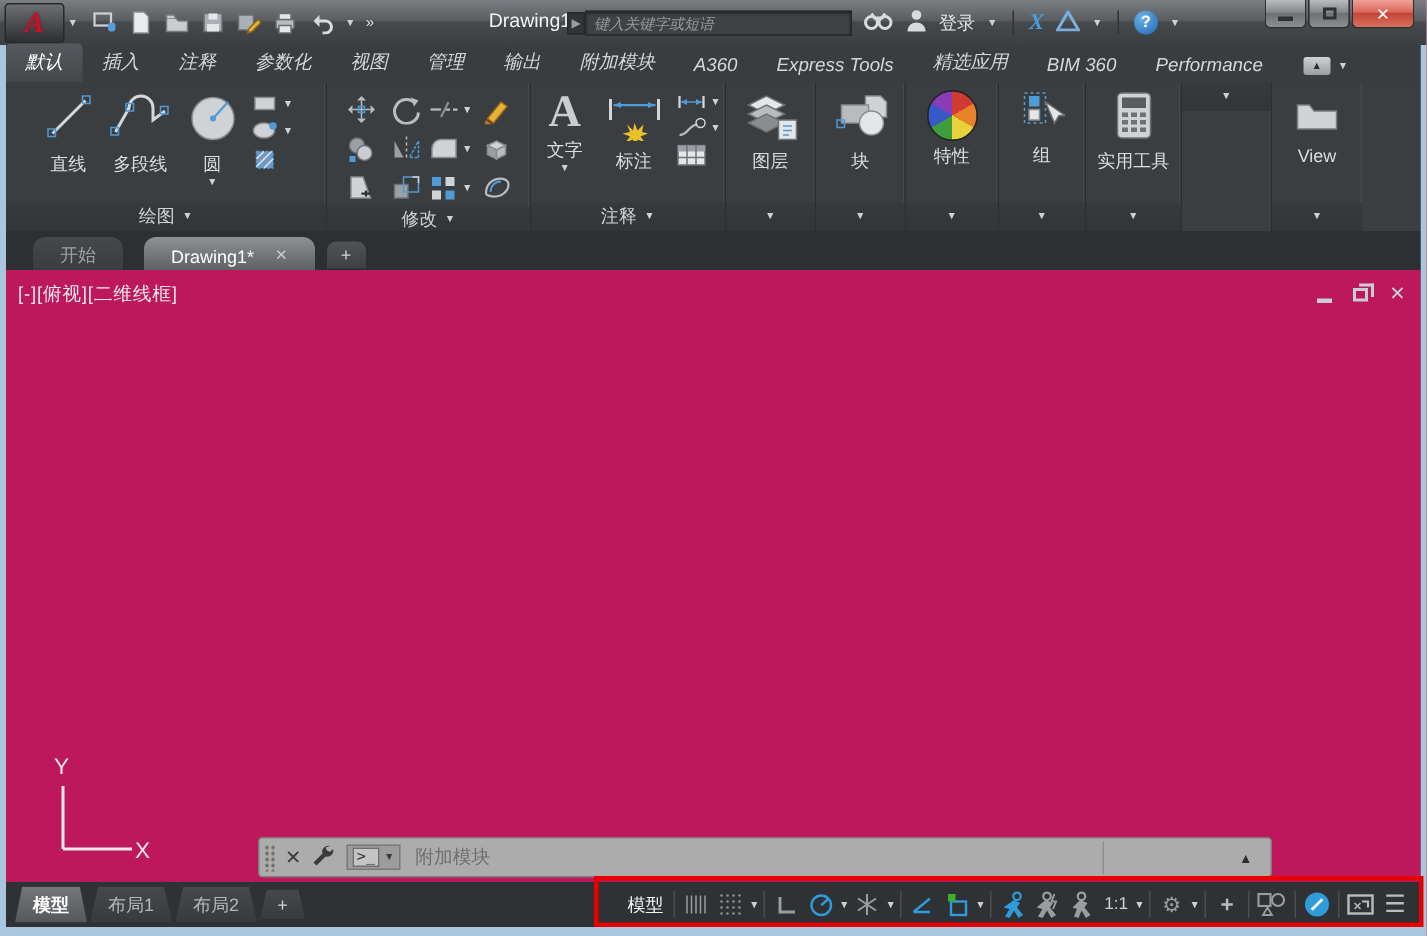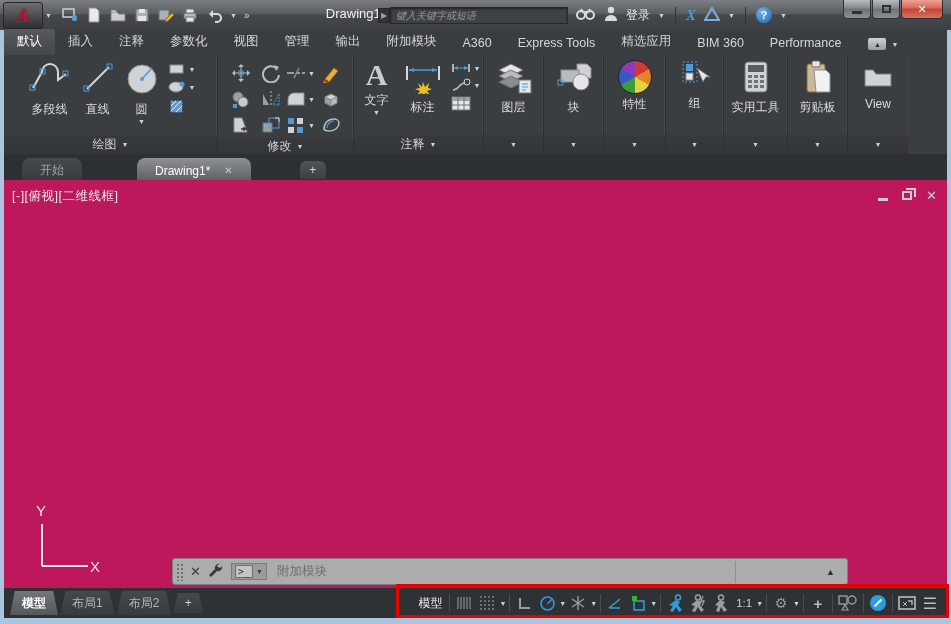--- a/index.html
+++ b/index.html
@@ -38,21 +38,21 @@
     background:linear-gradient(180deg,#babdc0,#85888b 45%,#6f7275 50%,#8c8f92); margin-left:1px;
     display:flex; align-items:center; justify-content:center; }
   .wbtn.close { width:42px; background:linear-gradient(180deg,#f0a196,#d9675a 45%,#c44537 50%,#d8705f);
     color:#fff; font-weight:bold; font-size:11px; }
   .minbar { width:10px; height:3px; background:#2e3133; margin-top:6px; }
   .restore-glyph { width:9px; height:8px; border:2px solid #2e3133; background:transparent; position:relative; }
 
   
   .tabrow { position:absolute; left:0; top:30px; width:943px; height:25px; background:#3a3d40;
     display:flex; align-items:flex-end; color:#d4d7da; }
-  .rtab { padding:4px 13px 5px; font-size:12.5px; cursor:default; }
+  .rtab { padding:4px 13px 5px; font-size:12.5px; cursor:default;font-style:italic; }
   .rtab.active { background:linear-gradient(180deg,#56595d,#44474a); color:#ffffff; border-radius:3px 3px 0 0; }
   .ribmin { display:flex; align-items:center; gap:5px; margin:0 0 5px 14px; }
   .ribmin .box { width:18px; height:12px; background:linear-gradient(180deg,#cfd2d5,#9a9da0); border-radius:2px;
     display:flex; align-items:center; justify-content:center; color:#2c2e30; font-size:7px; }
 
   
   .ribbon { position:absolute; left:0; top:55px; width:943px; height:99px; background:#3b3e41; display:flex; }
   .panel { height:99px; border-right:1px solid #2c2f31; box-shadow:inset -1px 0 0 #46494c; display:flex; flex-direction:column; }
   .pbody { flex:1; display:flex; align-items:flex-start; justify-content:center; padding-top:3px; }
   .pfoot { height:19px; display:flex; align-items:center; justify-content:center; gap:5px; color:#cfd2d5;
@@ -61,21 +61,21 @@
   .bigbtn .blabel { color:#dadde0; margin-top:2px; font-size:12px; white-space:nowrap; }
   .smallcol { display:flex; flex-direction:column; gap:4px; margin:4px 2px 0 4px; }
   .sitem { display:flex; align-items:center; gap:3px; }
   .migrid { display:grid; grid-template-columns:repeat(4,30px); grid-auto-rows:26px; margin-top:2px; }
   .micell { display:flex; align-items:center; justify-content:center; gap:2px; }
   .bigA { font-size:30px; color:#c9ccd0; line-height:1; font-weight:bold; font-family:"Liberation Serif",serif; }
   .wheel { width:34px; height:34px; border-radius:50%; border:1px solid #222;
     background:conic-gradient(#d03a30 0 60deg,#e8822a 60deg 120deg,#e8d23a 120deg 180deg,#3f9c3b 180deg 240deg,#3658c8 240deg 300deg,#8a3bb8 300deg 360deg); }
 
   
-  .filetabs { position:absolute; left:0; top:154px; width:943px; height:26px; background:#2d3032; display:flex; align-items:flex-end;gap:41px; }
+  .filetabs { position:absolute; left:0; top:154px; width:943px; height:26px; background:#2d3032; display:flex; align-items:flex-end; }
   .ftab { height:22px; padding:3px 18px 0; border-radius:8px 8px 0 0; font-size:12px; display:flex; gap:14px; align-items:center; }
   .ftab.start { background:linear-gradient(180deg,#46494c,#3a3d40); color:#9fa2a5; margin-left:18px; }
   .ftab.active { background:linear-gradient(180deg,#8e9194,#5f6265); color:#ffffff; margin-left:14px; }
   .ftab .x { color:#c9ccd0; font-size:10px; }
   .ftab-plus { width:26px; height:18px; margin-left:8px; margin-bottom:1px; background:linear-gradient(180deg,#505356,#3e4144);
     border-radius:6px 6px 0 0; color:#cfd2d5; display:flex; align-items:center; justify-content:center; font-size:12px; }
 
   
   .canvas { position:absolute; left:0; top:180px; width:943px; height:408px; background:#be185d; }
   .vpctl { position:absolute; left:8px; top:8px; color:#e8e8e8; font-size:12.5px; letter-spacing:0.5px; }
@@ -233,36 +233,36 @@
     <div class="ribmin">
       <span class="box">▲</span>
       <span class="caret">▼</span>
     </div>
   </div>
 
   <div class="ribbon">
 
     <div class="panel" style="width:214px">
       <div class="pbody">
+        <div class="bigbtn">
+          <span><svg width="36" height="36">
+                <line x1="7" y1="29" x2="29" y2="7" stroke="#d4d7da" stroke-width="2"></line>
+                <rect x="4" y="26" width="5" height="5" fill="none" stroke="#4f9bd8"></rect>
+                <rect x="27" y="4" width="5" height="5" fill="none" stroke="#4f9bd8"></rect>
+              </svg></span>
+          <span class="blabel">直线</span>
+        </div>
         <div class="bigbtn" style="width:52px">
           <span><svg width="44" height="36">
                 <path d="M5 28 L14 12 A8 8 0 0 1 30 12 L30 20 L38 14" fill="none" stroke="#d4d7da" stroke-width="2"></path>
                 <rect x="2" y="25" width="5" height="5" fill="none" stroke="#4f9bd8"></rect>
                 <rect x="12" y="9" width="5" height="5" fill="none" stroke="#4f9bd8"></rect>
                 <rect x="35" y="11" width="5" height="5" fill="none" stroke="#4f9bd8"></rect>
               </svg></span>
           <span class="blabel">多段线</span>
-        </div>
-        <div class="bigbtn">
-          <span><svg width="36" height="36">
-                <line x1="7" y1="29" x2="29" y2="7" stroke="#d4d7da" stroke-width="2"></line>
-                <rect x="4" y="26" width="5" height="5" fill="none" stroke="#4f9bd8"></rect>
-                <rect x="27" y="4" width="5" height="5" fill="none" stroke="#4f9bd8"></rect>
-              </svg></span>
-          <span class="blabel">直线</span>
         </div>
         <div class="bigbtn">
           <span><svg width="36" height="36">
                 <circle cx="18" cy="19" r="14" fill="#d0d3d6" stroke="#8a8d90"></circle>
                 <circle cx="18" cy="19" r="2" fill="#4f9bd8"></circle>
                 <line x1="18" y1="19" x2="28" y2="8" stroke="#4f9bd8" stroke-width="1.5"></line>
               </svg></span>
           <span class="blabel">圆</span>
           <span class="caret">▼</span>
         </div>
@@ -523,30 +523,20 @@
               </svg></span>
           <span class="blabel">实用工具</span>
         </div>
       </div>
       <div class="pfoot">
           <span class="caret">▼</span>
         </div>
     </div>
 
     <div class="panel" style="width:60px">
-      <div class="pbody">
-        <div class="bigbtn" style="width:56px">
-          <span><svg width="28" height="34">
-                <rect x="3" y="4" width="18" height="28" rx="2" fill="#c9b89a" stroke="#7a6a4a"></rect>
-                <rect x="8" y="1" width="8" height="6" rx="1" fill="#e4e6e8" stroke="#7a6a4a"></rect>
-                <path d="M10 10h12l4 4v18H12z" fill="#f2f2f2" stroke="#8a8d90"></path>
-              </svg></span>
-          <span class="blabel">剪贴板</span>
-        </div>
-      </div>
       <div class="pfoot">
           <span class="caret">▼</span>
         </div>
     </div>
 
     <div class="panel" style="width:60px; border-right:none">
       <div class="pbody">
         <div class="bigbtn" style="width:56px">
           <span><svg width="34" height="32">
                 <path d="M4 26V10h8l3 4h15v12z" fill="#d0d3d6" stroke="#7a7d80"></path>

